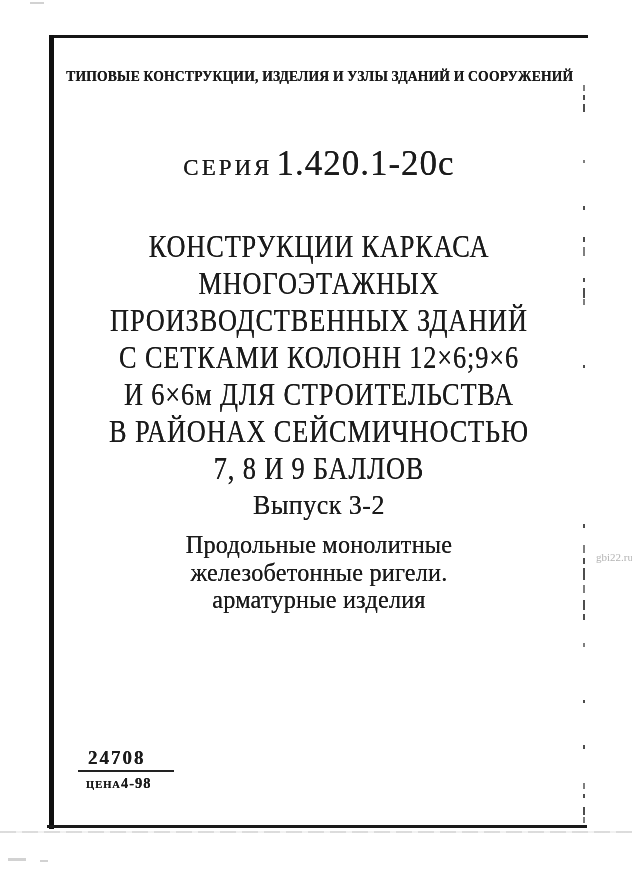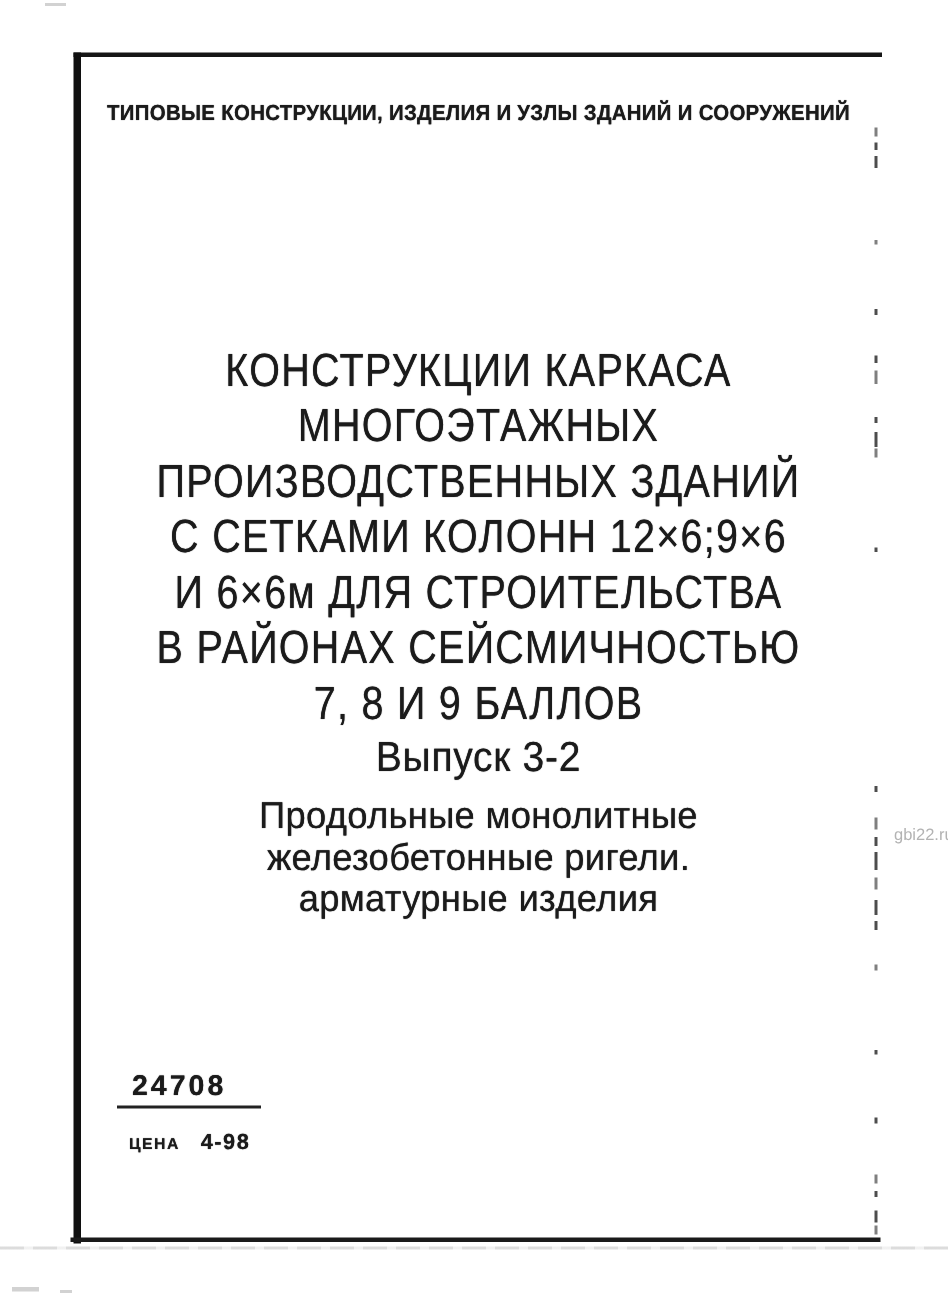--- a/index.html
+++ b/index.html
@@ -3,21 +3,21 @@
 <meta charset="utf-8">
 <style>
   * { margin: 0; padding: 0; box-sizing: border-box; }
   html, body { background: #ffffff; }
   .page {
     position: relative;
     width: 632px;
     height: 876px;
     background: #ffffff;
     overflow: hidden;
-    font-family: Liberation Sans, sans-serif;
+    font-family: Liberation Serif, serif;
     color: #1b1b1b;
   }
   
   .frame-top    { position: absolute; left: 49px;  top: 35px;  width: 539px; height: 3px; background: #161616; }
   .frame-left   { position: absolute; left: 49px;  top: 35px;  width: 5px;   height: 794px; background: #101010; }
   .frame-bottom { position: absolute; left: 47px;  top: 825px; width: 540px; height: 3px; background: #1a1a1a; }
   .page-edge-line {
     position: absolute; left: 0; top: 831px; width: 632px; height: 2px;
     background: repeating-linear-gradient(90deg, #d6d6d6 0 16px, #efefef 16px 22px);
     opacity: .85;
@@ -57,29 +57,29 @@
     text-align: center; font-size: 25px; line-height: 27.5px;
     letter-spacing: 0.2px; transform: scaleX(0.97); transform-origin: 50% 0;
   }
   .drawings-line {
     position: absolute; left: 50px; top: 631px; width: 538px;
     text-align: center; font-size: 18.5px; letter-spacing: 1.2px;
   }
   .drawings-line::first-letter { font-size: 25px; }
 
   
-  .stamp { position: absolute; left: 78px; top: 714px; }
+  .stamp { position: absolute; left: 78px; top: 747px; }
   .stamp-number {
     font-size: 19px; font-weight: 700; letter-spacing: 2px;
     padding-left: 10px; white-space: nowrap;
   }
   .stamp-rule { margin-top: 1px; width: 96px; height: 2px; background: #222; }
   .stamp-price-row {
-    margin-top: 15px; padding-left: 8px;
-    display: flex; align-items: baseline; gap: 14px; white-space: nowrap;
+    margin-top: 3px; padding-left: 8px;
+    display: flex; align-items: baseline; white-space: nowrap;
   }
   .price-label { font-size: 10.5px; font-weight: 700; letter-spacing: 1px; }
   .price-value { font-size: 14.5px; font-weight: 700; letter-spacing: 1px; }
 
   .watermark {
     position: absolute; left: 596px; top: 551px;
     font-size: 11px; color: #b3b3b3; white-space: nowrap;
   }
 </style>
 </head>
@@ -117,20 +117,25 @@
       <div class="edge-mark" style="top: 794px; height: 4px; opacity: 0.9;"></div>
       <div class="edge-mark" style="top: 807px; height: 8px; opacity: 0.9;"></div>
       <div class="edge-mark" style="top: 817px; height: 6px; opacity: 0.65;"></div>
     </div>
   <div class="speck" style="left:30px; top:2px; width:14px; height:2px;"></div>
   <div class="speck" style="left:8px;  top:858px; width:18px; height:3px;"></div>
   <div class="speck" style="left:40px; top:860px; width:8px; height:2px;"></div>
 
   <div class="header-line ink">ТИПОВЫЕ КОНСТРУКЦИИ, ИЗДЕЛИЯ И УЗЛЫ ЗДАНИЙ И СООРУЖЕНИЙ</div>
 
+  <div class="series-row ink">
+    <span class="series-label">СЕРИЯ</span>
+    <span> </span>
+    <span class="series-number">1.420.1-20с</span>
+  </div>
 
   <div class="main-title ink">
     <div>КОНСТРУКЦИИ КАРКАСА</div>
     <div>МНОГОЭТАЖНЫХ</div>
     <div>ПРОИЗВОДСТВЕННЫХ ЗДАНИЙ</div>
     <div>С СЕТКАМИ КОЛОНН 12×6;9×6</div>
     <div>И 6×6м ДЛЯ СТРОИТЕЛЬСТВА</div>
     <div>В РАЙОНАХ СЕЙСМИЧНОСТЬЮ</div>
     <div>7, 8 И 9 БАЛЛОВ</div>
   </div>

